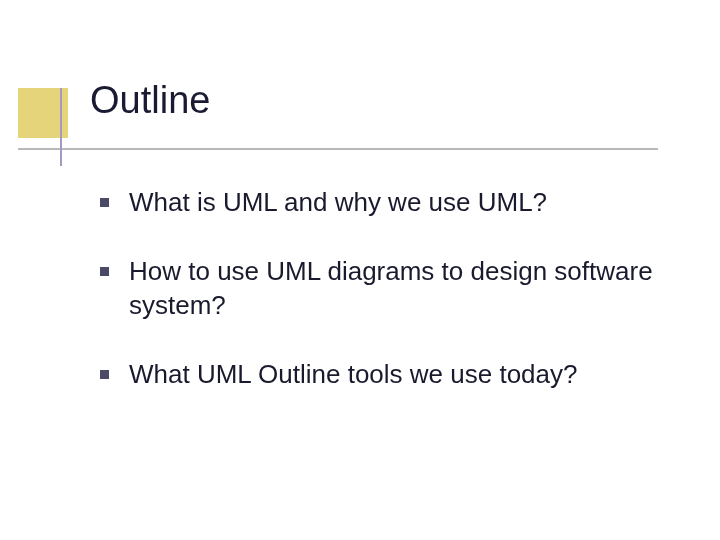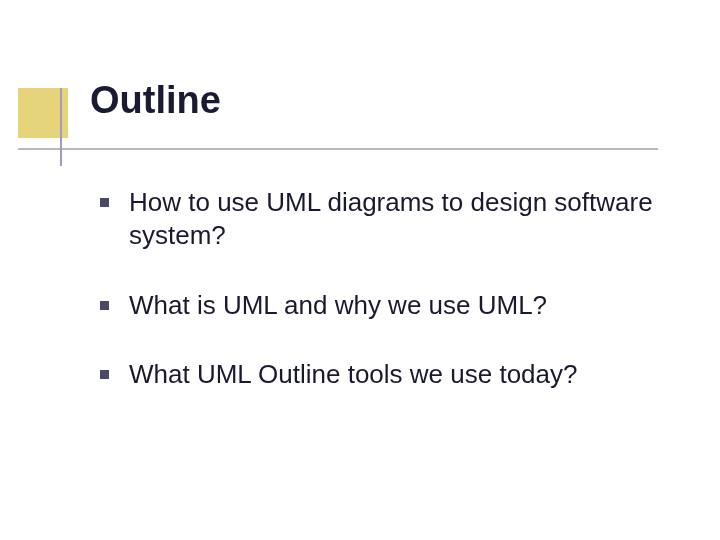--- a/index.html
+++ b/index.html
@@ -42,21 +42,21 @@
   .title-deco-line-v {
     position: absolute;
     left: 60px;
     top: 88px;
     width: 2px;
     height: 78px;
     background: #a599c2;
   }
   .slide-title {
     font-size: 38px;
-    font-weight: 700;
+    font-weight: 400;
     color: #1a1a33;
     margin: 0;
     line-height: 1.1;
   }
   .content {
     padding: 36px 40px 0 100px;
   }
   .bullet-item {
     display: flex;
     align-items: flex-start;
@@ -86,25 +86,25 @@
   <div class="title-deco-line-h"></div>
   <div class="title-deco-line-v"></div>
 
   <div class="title-area">
     <h1 class="slide-title">Outline</h1>
   </div>
 
   <div class="content">
     <div class="bullet-item">
       <div class="bullet-marker"></div>
-      <div class="bullet-text">How to use UML diagrams to design software system?</div>
+      <div class="bullet-text">What is UML and why we use UML?</div>
     </div>
     <div class="bullet-item">
       <div class="bullet-marker"></div>
-      <div class="bullet-text">What is UML and why we use UML?</div>
+      <div class="bullet-text">How to use UML diagrams to design software system?</div>
     </div>
     <div class="bullet-item">
       <div class="bullet-marker"></div>
       <div class="bullet-text">What UML Outline tools we use today?</div>
     </div>
   </div>
 
 </div>
 
 </body></html>

